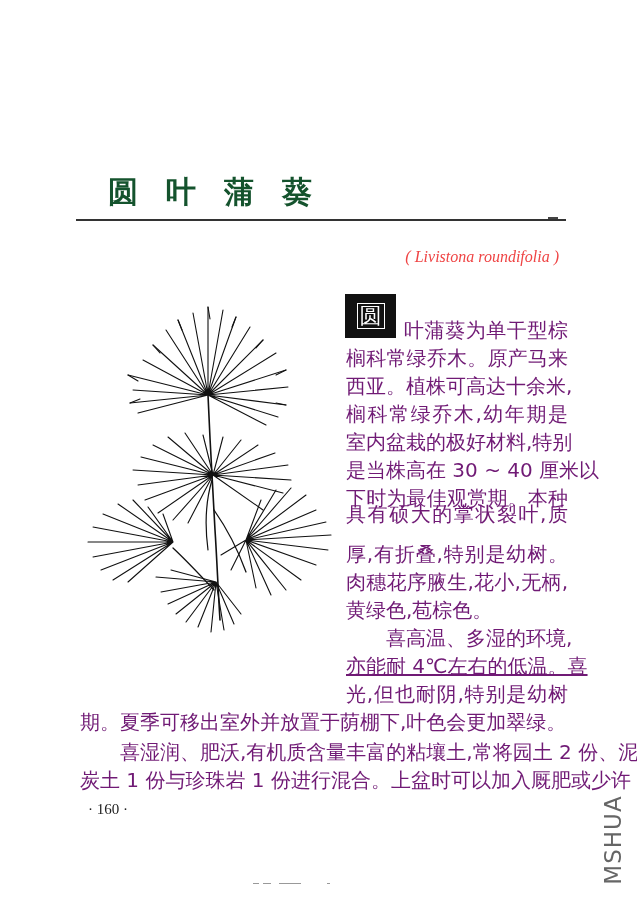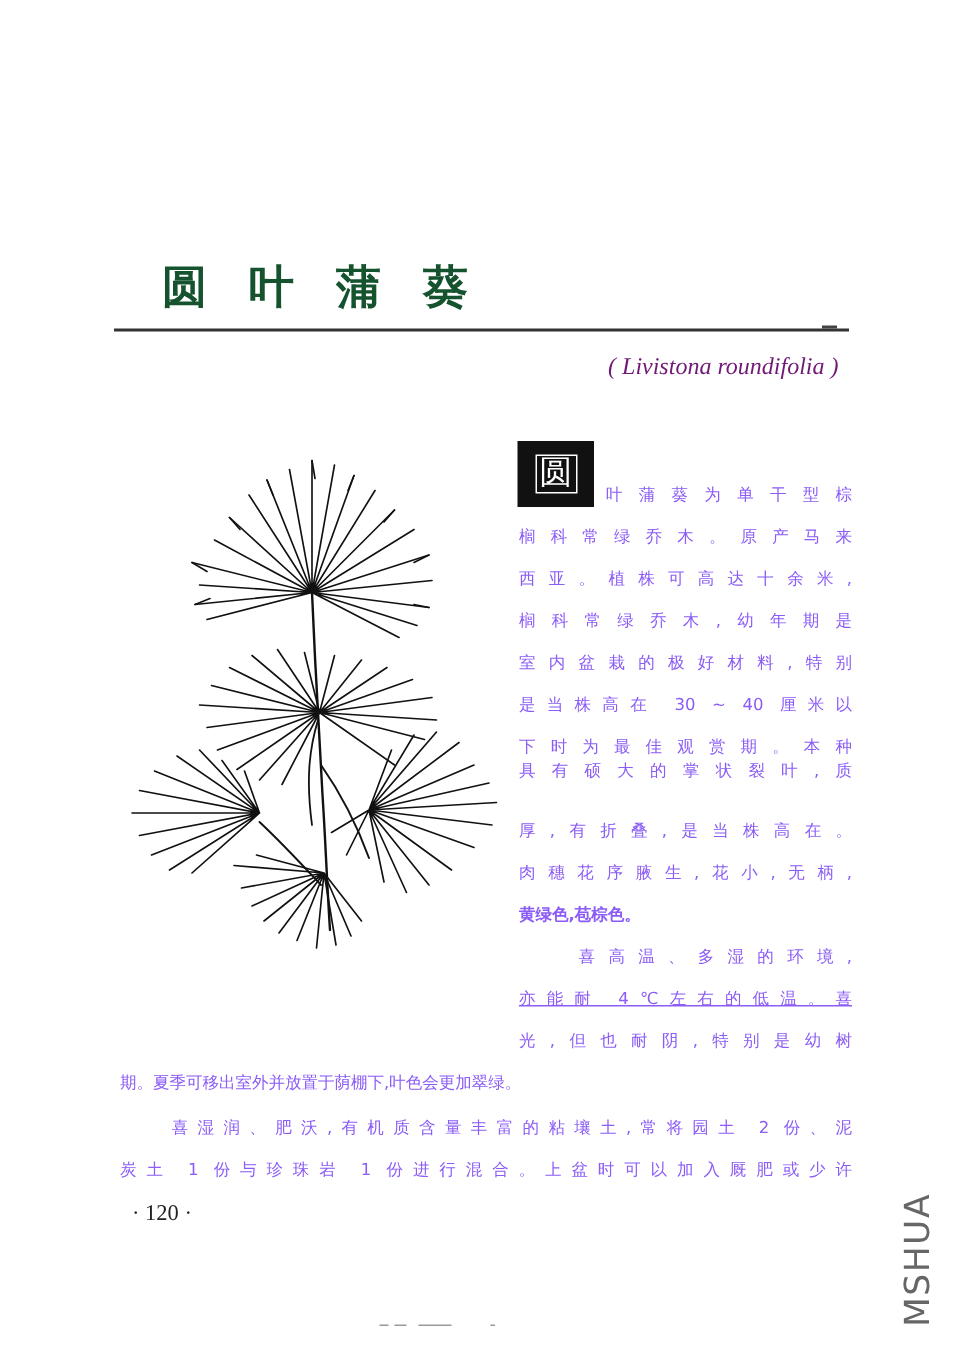--- a/index.html
+++ b/index.html
@@ -4,32 +4,32 @@
 <style>
   html, body { margin: 0; padding: 0; background: #ffffff; }
   body { width: 637px; height: 901px; position: relative; overflow: hidden;
          font-family: "DejaVu Serif", "Liberation Serif", serif; color: #1a1a1a; }
 
   .page-title { position: absolute; left: 108px; top: 170px; font-size: 30px;
                 font-weight: bold; letter-spacing: 28px; color: #14532d;
                 font-family: "DejaVu Serif", serif; line-height: 44px; }
   .title-rule { position: absolute; left: 76px; top: 219px; width: 490px; height: 2px; background: #333; }
   .rule-tick  { position: absolute; left: 548px; top: 217px; width: 10px; height: 2px; background: #444; }
-  .latin-name { position: absolute; right: 78px; top: 236px; font-size: 16px;
-                font-style: italic; font-family: "Liberation Serif", serif; color: #701a75; }
+  .latin-name { position: absolute; right: 78px; top: 248px; font-size: 16px;
+                font-style: italic; font-family: "Liberation Serif", serif; color: #ef4444; }
 
   .illustration { position: absolute; left: 78px; top: 300px; width: 258px; height: 340px; }
 
   .drop-cap { position: absolute; left: 345px; top: 294px; width: 51px; height: 44px;
               background: #111; color: #fff; display: flex; align-items: center;
               justify-content: center; font-size: 22px; }
   .drop-cap span { border: 1px solid #fff; padding: 0 2px; line-height: 24px; }
 
-  .text-line { position: absolute; font-size: 11px; line-height: 20px; white-space: nowrap;
-               color: #8b5cf6; font-family: "DejaVu Sans", sans-serif; }
+  .text-line { position: absolute; font-size: 20px; line-height: 20px; white-space: nowrap;
+               color: #701a75; font-family: "DejaVu Sans", sans-serif; }
   .right-col { left: 346px; width: 222px; text-align: justify; text-align-last: justify; }
   .full-line { left: 80px; width: 488px; text-align: justify; text-align-last: justify; }
   .full-line.last-para-end { text-align-last: left; }
 
   .page-number { position: absolute; left: 88px; top: 801px; font-size: 15px;
                  font-family: "Liberation Serif", serif; color: #222; }
 
   .watermark { position: absolute; left: 598px; top: 790px; width: 30px; height: 100px;
                display: flex; align-items: center; justify-content: center; }
   .watermark span { transform: rotate(-90deg); font-family: "DejaVu Sans", sans-serif;
@@ -82,32 +82,32 @@
 </div>
 
 <div class="text-line right-col" style="left:404px;width:164px;top:320px;">叶蒲葵为单干型棕</div>
 <div class="text-line right-col" style="top:348px;">榈科常绿乔木。原产马来</div>
 <div class="text-line right-col" style="top:376px;">西亚。植株可高达十余米,</div>
 <div class="text-line right-col" style="top:404px;">榈科常绿乔木,幼年期是</div>
 <div class="text-line right-col" style="top:432px;">室内盆栽的极好材料,特别</div>
 <div class="text-line right-col" style="top:460px;">是当株高在 30 ~ 40 厘米以</div>
 <div class="text-line right-col" style="top:488px;">下时为最佳观赏期。本种</div>
 <div class="text-line right-col" style="top:504px;">具有硕大的掌状裂叶,质</div>
-<div class="text-line right-col" style="top:544px;">厚,有折叠,是当株高在。</div>
+<div class="text-line right-col" style="top:544px;">厚,有折叠,特别是幼树。</div>
 <div class="text-line right-col" style="top:572px;">肉穗花序腋生,花小,无柄,</div>
-<div class="text-line right-col" style="top:600px;text-align-last:left;font-weight:bold;">黄绿色,苞棕色。</div>
+<div class="text-line right-col" style="top:600px;text-align-last:left;">黄绿色,苞棕色。</div>
 <div class="text-line right-col" style="top:628px;">　　喜高温、多湿的环境,</div>
 <div class="text-line right-col" style="top:656px;text-decoration:underline;">亦能耐 4℃左右的低温。喜</div>
 <div class="text-line right-col" style="top:684px;">光,但也耐阴,特别是幼树</div>
 
 <div class="text-line full-line last-para-end" style="top:712px;">期。夏季可移出室外并放置于荫棚下,叶色会更加翠绿。</div>
 <div class="text-line full-line" style="top:742px;">　　喜湿润、肥沃,有机质含量丰富的粘壤土,常将园土 2 份、泥</div>
 <div class="text-line full-line" style="top:770px;">炭土 1 份与珍珠岩 1 份进行混合。上盆时可以加入厩肥或少许</div>
 
-<div class="page-number">· 120 ·</div>
+<div class="page-number">· 160 ·</div>
 
 <div class="watermark">
   <span>MSHUA</span>
 </div>
 
 <div class="scan-dashes">
   <i style="left:0;width:6px;"></i>
     <i style="left:10px;width:8px;"></i>
     <i style="left:26px;width:22px;"></i>
     <i style="left:74px;width:3px;"></i>

